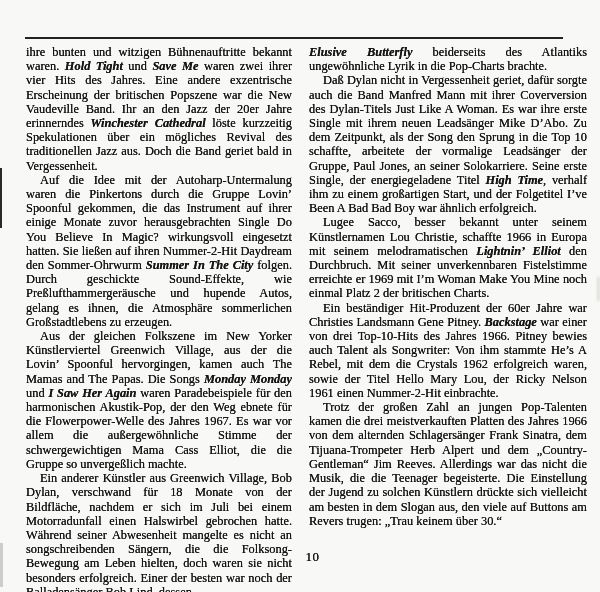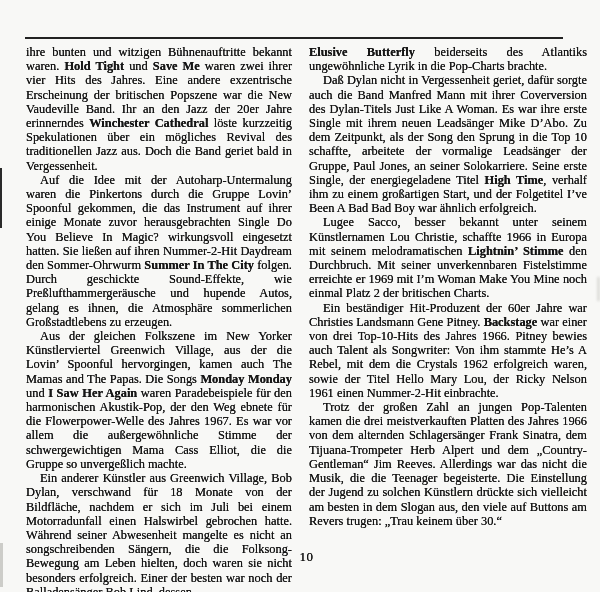--- a/index.html
+++ b/index.html
@@ -36,26 +36,26 @@
     line-height: 14.2px;
     text-align: justify;
     color: var(--ink, #161616);
     text-shadow: 0 0 0.4px currentColor;
     -webkit-hyphens: auto;
     hyphens: auto;
   }
   .column-left  { width: 266px; margin-right: 17px; }
   .column-right { width: 278px; }
   .para.indent { text-indent: 14px; }
-  .b { font-weight: bold; }
+  .b { font-weight: bold; font-style: italic; }
   .i { }
   .page-number {
     position: absolute;
     top: 549px;
-    left: 26px;
+    left: 32px;
     width: 561px;
     text-align: center;
     font-size: 13px;
     letter-spacing: 0.5px;
     text-shadow: 0 0 0.4px currentColor;
   }
   
   .artifact { position: absolute; }
   .artifact-left-bar {
     left: 0; top: 168px; width: 2px; height: 60px;
@@ -79,21 +79,21 @@
   <div class="columns">
     <div class="column column-left">
         <p class="para">ihre bunten und witzigen Bühnenauftritte bekannt waren. <span class="b">Hold Tight</span> und <span class="b">Save Me</span> waren zwei ihrer vier Hits des Jahres. Eine andere exzentrische Erscheinung der britischen Popszene war die New Vaudeville Band. Ihr an den Jazz der 20er Jahre erinnerndes <span class="b">Winchester Cathedral</span> löste kurzzeitig Spekulationen über ein mögliches Revival des traditionellen Jazz aus. Doch die Band geriet bald in Vergessenheit.</p>
         <p class="para indent">Auf die Idee mit der Autoharp-Untermalung waren die Pinkertons durch die Gruppe Lovin’ Spoonful gekommen, die das Instrument auf ihrer einige Monate zuvor herausgebrachten Single <span class="i">Do You Believe In Magic?</span> wirkungsvoll eingesetzt hatten. Sie ließen auf ihren Nummer-2-Hit <span class="i">Daydream</span> den Sommer-Ohrwurm <span class="b">Summer In The City</span> folgen. Durch geschickte Sound-Effekte, wie Preßlufthammergeräusche und hupende Autos, gelang es ihnen, die Atmosphäre sommerlichen Großstadtlebens zu erzeugen.</p>
         <p class="para indent">Aus der gleichen Folkszene im New Yorker Künstlerviertel Greenwich Village, aus der die Lovin’ Spoonful hervorgingen, kamen auch The Mamas and The Papas. Die Songs <span class="b">Monday Monday</span> und <span class="b">I Saw Her Again</span> waren Paradebeispiele für den harmonischen Akustik-Pop, der den Weg ebnete für die Flowerpower-Welle des Jahres 1967. Es war vor allem die außergewöhnliche Stimme der schwergewichtigen Mama Cass Elliot, die die Gruppe so unvergeßlich machte.</p>
         <p class="para indent">Ein anderer Künstler aus Greenwich Village, Bob Dylan, verschwand für 18 Monate von der Bildfläche, nachdem er sich im Juli bei einem Motorradunfall einen Halswirbel gebrochen hatte. Während seiner Abwesenheit mangelte es nicht an songschreibenden Sängern, die die Folksong-Bewegung am Leben hielten, doch waren sie nicht besonders erfolgreich. Einer der besten war noch der Balladensänger Bob Lind, dessen</p>
       </div>
     <div class="column column-right">
         <p class="para"><span class="b">Elusive Butterfly</span> beiderseits des Atlantiks ungewöhnliche Lyrik in die Pop-Charts brachte.</p>
         <p class="para indent">Daß Dylan nicht in Vergessenheit geriet, dafür sorgte auch die Band Manfred Mann mit ihrer Coverversion des Dylan-Titels <span class="i">Just Like A Woman</span>. Es war ihre erste Single mit ihrem neuen Leadsänger Mike D’Abo. Zu dem Zeitpunkt, als der Song den Sprung in die Top 10 schaffte, arbeitete der vormalige Leadsänger der Gruppe, Paul Jones, an seiner Solokarriere. Seine erste Single, der energiegeladene Titel <span class="b">High Time</span>, verhalf ihm zu einem großartigen Start, und der Folgetitel <span class="i">I’ve Been A Bad Bad Boy</span> war ähnlich erfolgreich.</p>
-        <p class="para indent">Lugee Sacco, besser bekannt unter seinem Künstlernamen Lou Christie, schaffte 1966 in Europa mit seinem melodramatischen <span class="b">Lightnin’ Stimme</span> den Durchbruch. Mit seiner unverkennbaren Fistelstimme erreichte er 1969 mit <span class="i">I’m Woman Make You Mine</span> noch einmal Platz 2 der britischen Charts.</p>
+        <p class="para indent">Lugee Sacco, besser bekannt unter seinem Künstlernamen Lou Christie, schaffte 1966 in Europa mit seinem melodramatischen <span class="b">Lightnin’ Elliot</span> den Durchbruch. Mit seiner unverkennbaren Fistelstimme erreichte er 1969 mit <span class="i">I’m Woman Make You Mine</span> noch einmal Platz 2 der britischen Charts.</p>
         <p class="para indent">Ein beständiger Hit-Produzent der 60er Jahre war Christies Landsmann Gene Pitney. <span class="b">Backstage</span> war einer von drei Top-10-Hits des Jahres 1966. Pitney bewies auch Talent als Songwriter: Von ihm stammte <span class="i">He’s A Rebel</span>, mit dem die Crystals 1962 erfolgreich waren, sowie der Titel <span class="i">Hello Mary Lou</span>, der Ricky Nelson 1961 einen Nummer-2-Hit einbrachte.</p>
         <p class="para indent">Trotz der großen Zahl an jungen Pop-Talenten kamen die drei meistverkauften Platten des Jahres 1966 von dem alternden Schlagersänger Frank Sinatra, dem Tijuana-Trompeter Herb Alpert und dem „Country-Gentleman“ Jim Reeves. Allerdings war das nicht die Musik, die die Teenager begeisterte. Die Einstellung der Jugend zu solchen Künstlern drückte sich vielleicht am besten in dem Slogan aus, den viele auf Buttons am Revers trugen: „Trau keinem über 30.“</p>
       </div>
   </div>
 
   <div class="page-number">10</div>
 
   <div class="artifact artifact-left-bar"></div>
   <div class="artifact artifact-left-smudge"></div>
   <div class="artifact artifact-right-smudge"></div>

